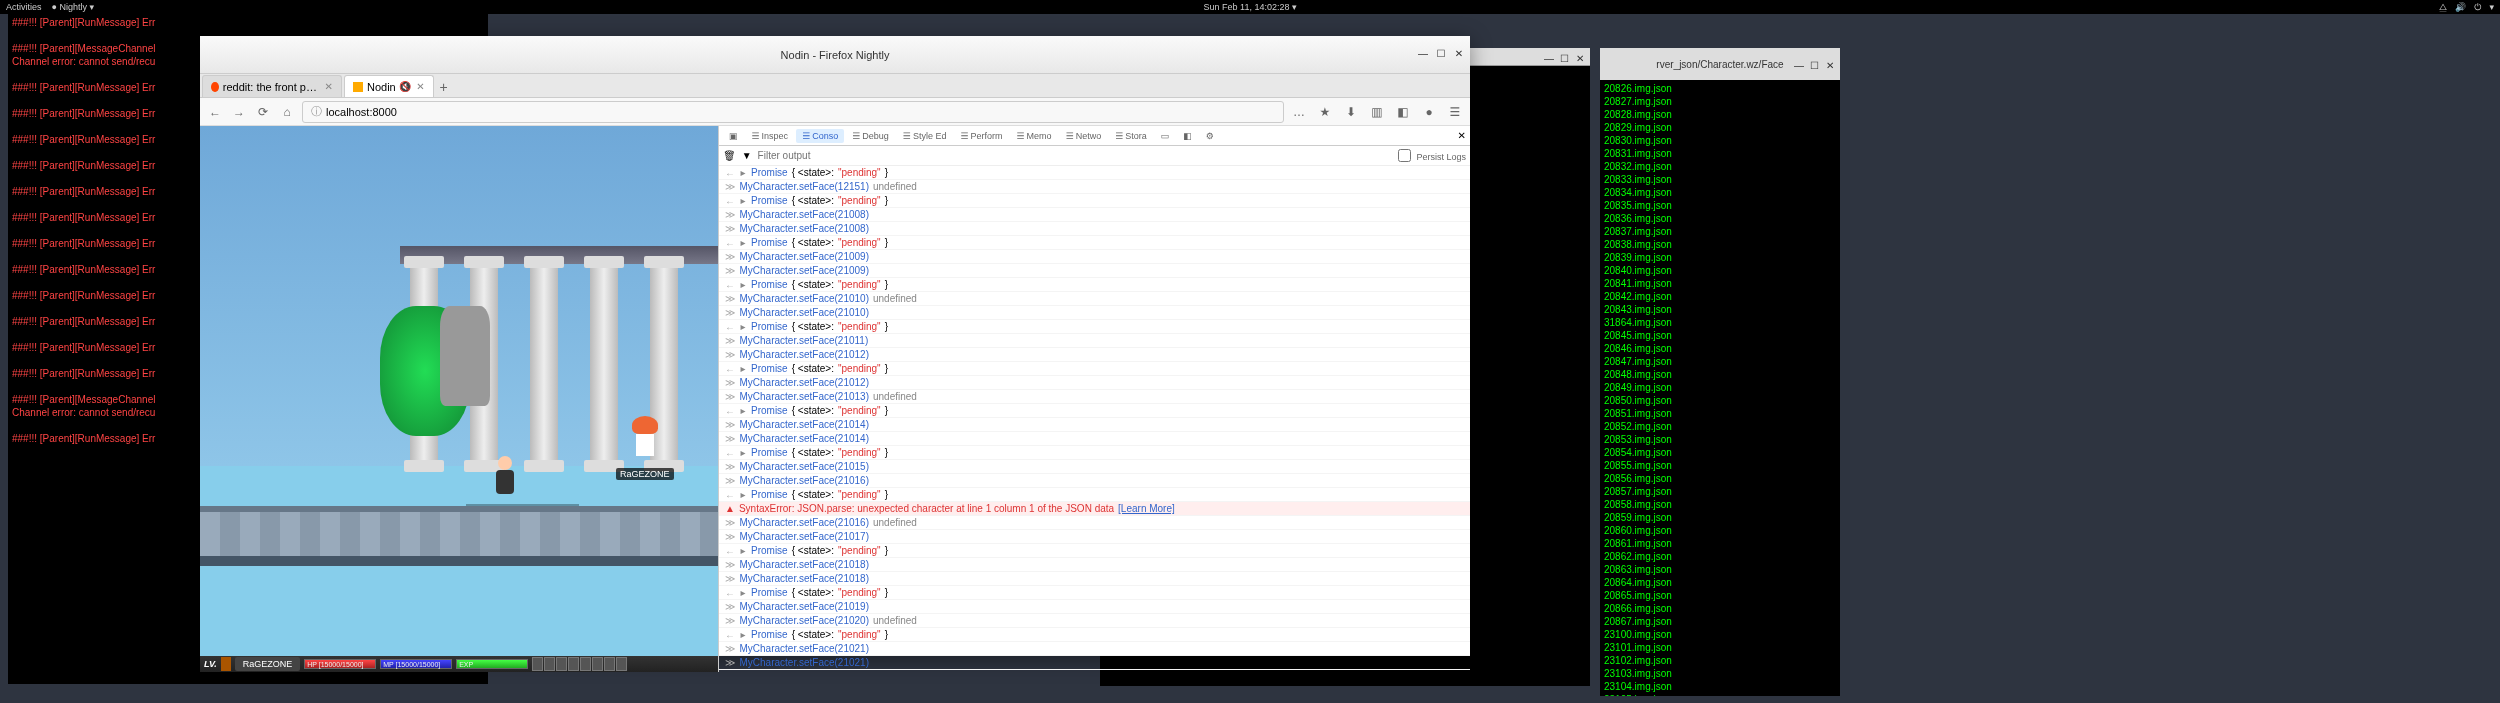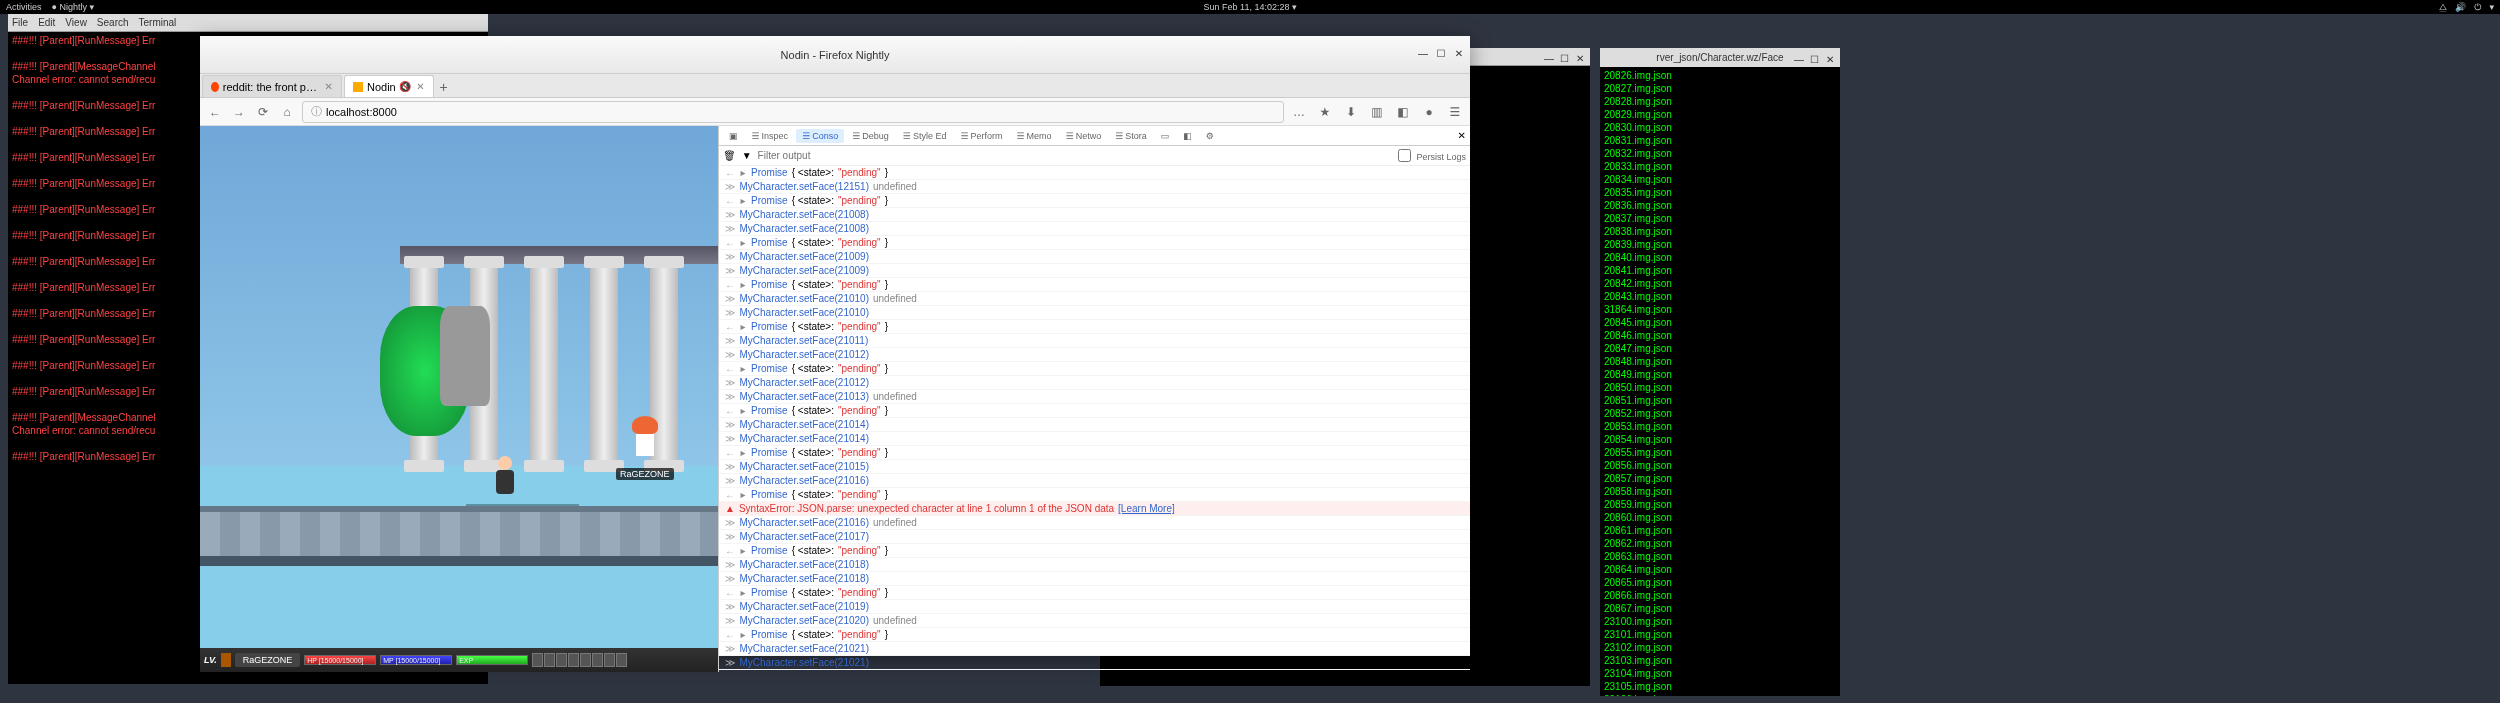--- a/index.html
+++ b/index.html
@@ -57,21 +57,21 @@
 .game-statue { position: absolute; top: 180px; left: 240px; width: 50px; height: 100px; background: #999; border-radius: 20% 20% 10% 10%; }
 .game-npc1 { position: absolute; top: 330px; left: 290px; width: 30px; height: 44px; }
 .npc-body { width: 18px; height: 24px; background: #333; margin: 0 auto; border-radius: 4px; }
 .npc-head { width: 14px; height: 14px; background: #fca; border-radius: 50%; margin: 0 auto; }
 .game-char { position: absolute; top: 290px; left: 430px; width: 30px; height: 48px; }
 .char-hair { width: 26px; height: 18px; background: #e63; border-radius: 50% 50% 30% 30%; margin: 0 auto; }
 .char-body { width: 18px; height: 22px; background: #fff; margin: 0 auto; }
 .char-name { position: absolute; top: 52px; left: -14px; background: rgba(0,0,0,0.7); color: #fff; font-size: 9px; padding: 1px 4px; border-radius: 2px; white-space: nowrap; }
 .npc-label { position: absolute; top: 378px; left: 266px; font-size: 8px; color: #fe6; background: rgba(0,0,0,0.3); padding: 1px 2px; white-space: nowrap; }
 .game-ground { position: absolute; top: 380px; left: 0; right: 0; height: 60px; background: repeating-linear-gradient(90deg,#9ab 0,#9ab 20px,#89a 20px,#89a 40px); border-top: 6px solid #678; border-bottom: 10px solid #456; }
-.game-hud { position: absolute; bottom: 0; left: 0; right: 0; height: 24px; background: linear-gradient(#333,#222); display: flex; align-items: center; padding: 0 4px; gap: 4px; font-size: 9px; color: #fff; }
+.game-hud { position: absolute; bottom: 0; left: 0; right: 0; height: 16px; background: linear-gradient(#333,#222); display: flex; align-items: center; padding: 0 4px; gap: 4px; font-size: 9px; color: #fff; }
 .hud-lv { font-weight: bold; font-style: italic; }
 .hud-name { background: #444; padding: 2px 8px; border-radius: 2px; }
 .hud-bar { height: 10px; border: 1px solid #666; position: relative; font-size: 7px; color: #eee; padding-left: 2px; line-height: 10px; }
 .hud-hp { width: 72px; background: linear-gradient(#f44,#a22); }
 .hud-mp { width: 72px; background: linear-gradient(#44f,#22a); }
 .hud-exp { width: 72px; background: linear-gradient(#4f4,#2a2); }
 .hud-slots { display: flex; gap: 1px; }
 .hud-slot { width: 11px; height: 14px; background: #555; border: 1px solid #777; }
 
 
@@ -89,21 +89,21 @@
 .log-expand { color: #888; width: 8px; text-align: center; cursor: pointer; }
 .log-obj { color: #36c; }
 .log-str { color: #d33; }
 .log-call { color: #36c; }
 .log-undef { color: #888; }
 .log-error { color: #d33; background: #fee; }
 .log-error a { color: #36c; text-decoration: underline; }
 
 
 .term3 .terminal-body { color: #0f0; font-size: 10px; }
-.term3-title { height: 19px; background: #ddd; color: #333; font-size: 10px; display: flex; align-items: center; justify-content: center; position: relative; }
+.term3-title { height: 32px; background: #ddd; color: #333; font-size: 10px; display: flex; align-items: center; justify-content: center; position: relative; }
 
 .overflow-ellipsis { overflow: hidden; text-overflow: ellipsis; white-space: nowrap; }
 </style>
 </head>
 <body>
 
 <div class="topbar">
   <div class="topbar-left">
     <span>Activities</span>
     <span>● <span>Nightly</span> ▾</span>
@@ -111,29 +111,20 @@
   <div class="topbar-center"><span>Sun Feb 11, 14:02:28</span> ▾</div>
   <div class="topbar-right">
     <span>⧋</span>
     <span>🔊</span>
     <span>⏻</span>
     <span>▾</span>
   </div>
 </div>
 
 <div class="terminal term1">
-  <div class="terminal-titlebar">
-    <div class="terminal-menu">
-      <span>File</span>
-      <span>Edit</span>
-      <span>View</span>
-      <span>Search</span>
-      <span>Terminal</span>
-    </div>
-  </div>
   <div class="terminal-body red" id="term1-body">###!!! [Parent][RunMessage] Err
 
 ###!!! [Parent][MessageChannel
 Channel error: cannot send/recu
 
 ###!!! [Parent][RunMessage] Err
 
 ###!!! [Parent][RunMessage] Err
 
 ###!!! [Parent][RunMessage] Err

